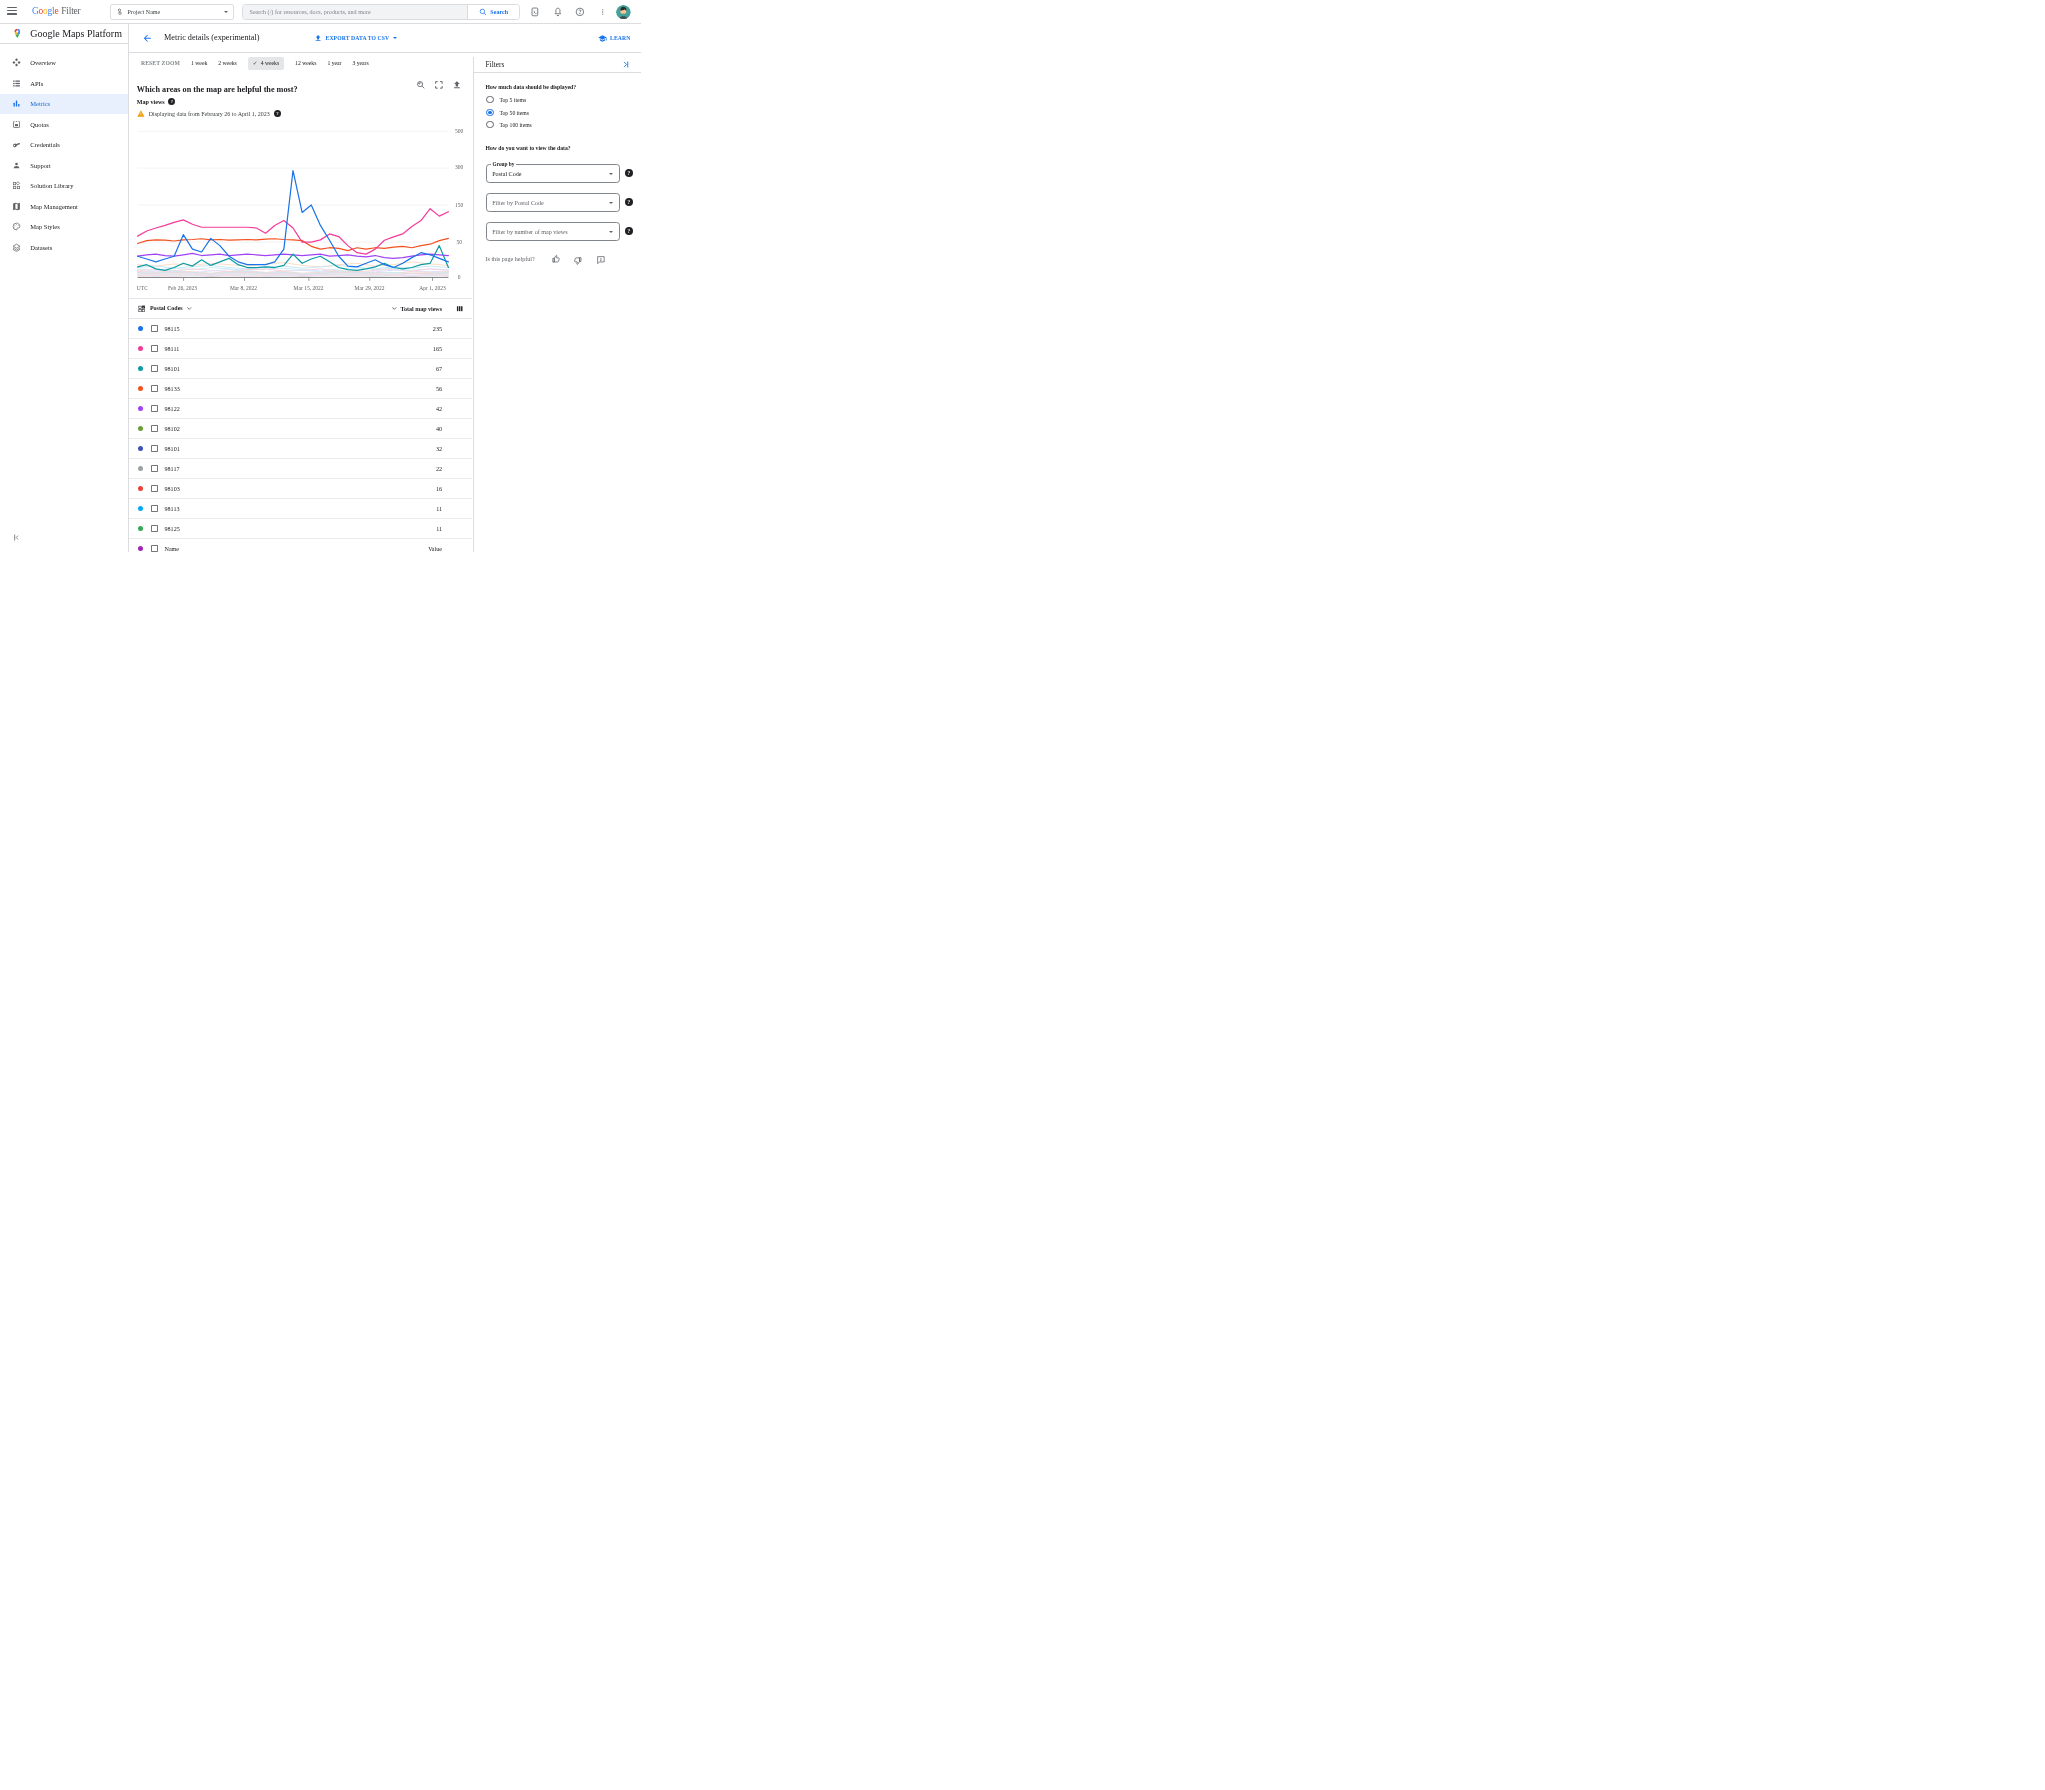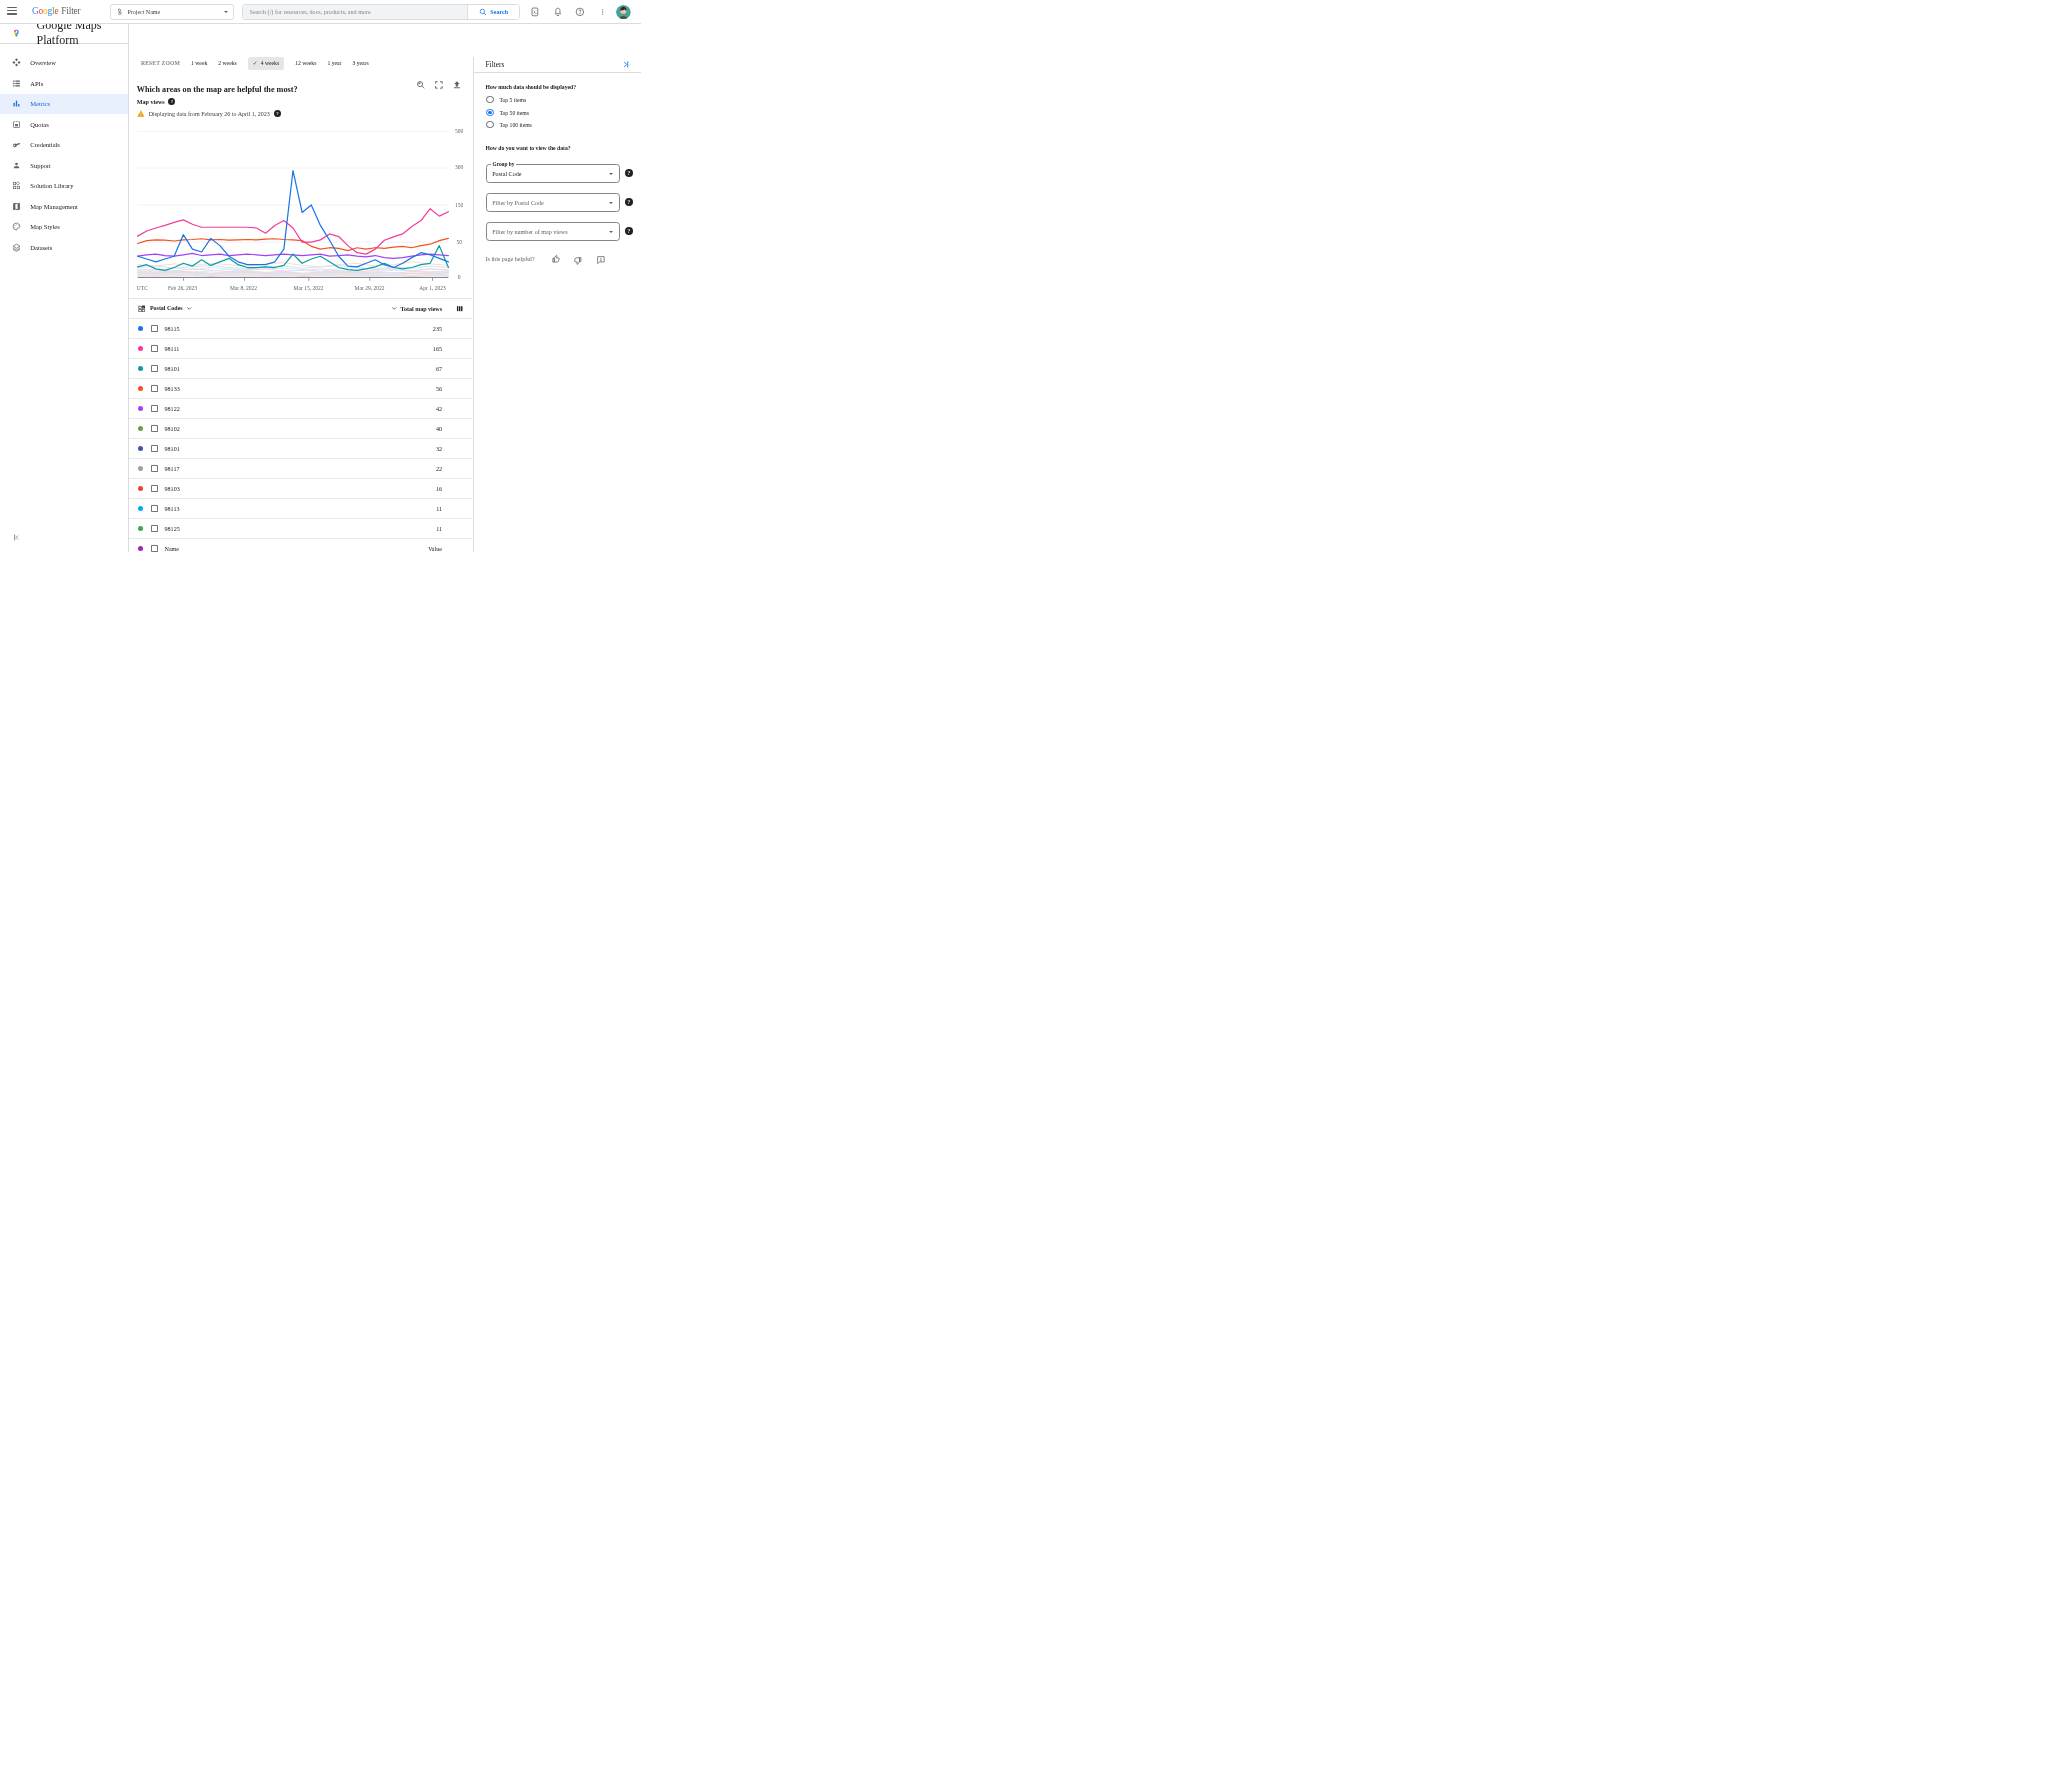--- a/index.html
+++ b/index.html
@@ -26,21 +26,21 @@
   .searchwrap .field{flex:1;background:#f1f3f4;display:flex;align-items:center;padding:0 6.5px;
          font-size:6.1px;color:#80868b;}
   .searchwrap .sbtn{width:52px;background:#fff;border-left:0.4px solid #dadce0;display:flex;
          align-items:center;justify-content:center;gap:3.3px;color:#1a73e8;font-size:6.1px;font-weight:700;cursor:pointer;}
   .tb-icon{position:absolute;top:7px;width:9.8px;height:9.8px;color:#5f6368;cursor:pointer;}
   .avatar{position:absolute;left:616px;top:4.5px;width:14.7px;height:14.7px;border-radius:50%;overflow:hidden;cursor:pointer;}
 
   
   .sidebar{position:absolute;left:0;top:24px;width:129px;height:529px;border-right:0.4px solid #dadce0;background:#fff;z-index:20;}
   .sb-head{height:19.6px;border-bottom:0.4px solid #dadce0;display:flex;align-items:center;padding-left:11.5px;gap:8.2px;}
-  .sb-head .t{font-size:12px;color:#202124;margin-left:8px;}
+  .sb-head .t{font-size:10px;color:#202124;}
   .sb-items{margin-top:9px;}
   .sb-item{height:20.5px;display:flex;align-items:center;padding-left:12.3px;gap:9px;font-size:6.5px;
            color:#202124;cursor:pointer;}
   .sb-item .ic{width:9px;height:9px;color:#5f6368;flex:0 0 9px;}
   .sb-item.active{background:#e8f0fe;color:#1967d2;}
   .sb-item.active .ic{color:#1a73e8;}
   .sb-collapse{position:absolute;left:12.3px;bottom:10.6px;width:9px;height:9px;color:#5f6368;cursor:pointer;}
 
   
   .page-header{position:absolute;left:129px;top:24px;width:512px;height:29px;border-bottom:0.4px solid #dadce0;background:#fff;}
@@ -266,20 +266,39 @@
         </svg>
         <span>Datasets</span>
       </div>
     </nav>
     <svg class="sb-collapse" viewBox="0 0 24 24" fill="none" stroke="currentColor" stroke-width="2">
       <path d="M7 4v16"></path>
         <path d="m16 7-5 5 5 5"></path>
     </svg>
   </aside>
 
+  <div class="page-header">
+    <svg class="back" viewBox="0 0 24 24" fill="currentColor">
+      <path d="M20 11H7.8l5.6-5.6L12 4l-8 8 8 8 1.4-1.4L7.8 13H20z"></path>
+    </svg>
+    <div class="ph-title">Metric details (experimental)</div>
+    <div class="export">
+      <svg width="8.2" height="8.2" viewBox="0 0 24 24" fill="currentColor">
+        <path d="M9 16h6v-6h4l-7-7-7 7h4zM5 18h14v2.5H5z"></path>
+      </svg>
+      <span>EXPORT DATA TO CSV</span>
+      <span class="caret" style="border-top-color:#1a73e8"></span>
+    </div>
+    <div class="learn">
+      <svg width="9" height="9" viewBox="0 0 24 24" fill="currentColor">
+        <path d="M12 3 1 9l11 6 9-4.9V17h2V9zM5 13.2V17l7 3.8 7-3.8v-3.8l-7 3.8z"></path>
+      </svg>
+      <span>LEARN</span>
+    </div>
+  </div>
 
   <main class="main">
     <div class="tabsrow">
       <span class="resetzoom">RESET ZOOM</span>
       <span class="trange">1 week</span>
       <span class="trange">2 weeks</span>
       <span class="trange sel">
         <span>✓</span>
         <span>4 weeks</span>
       </span>

